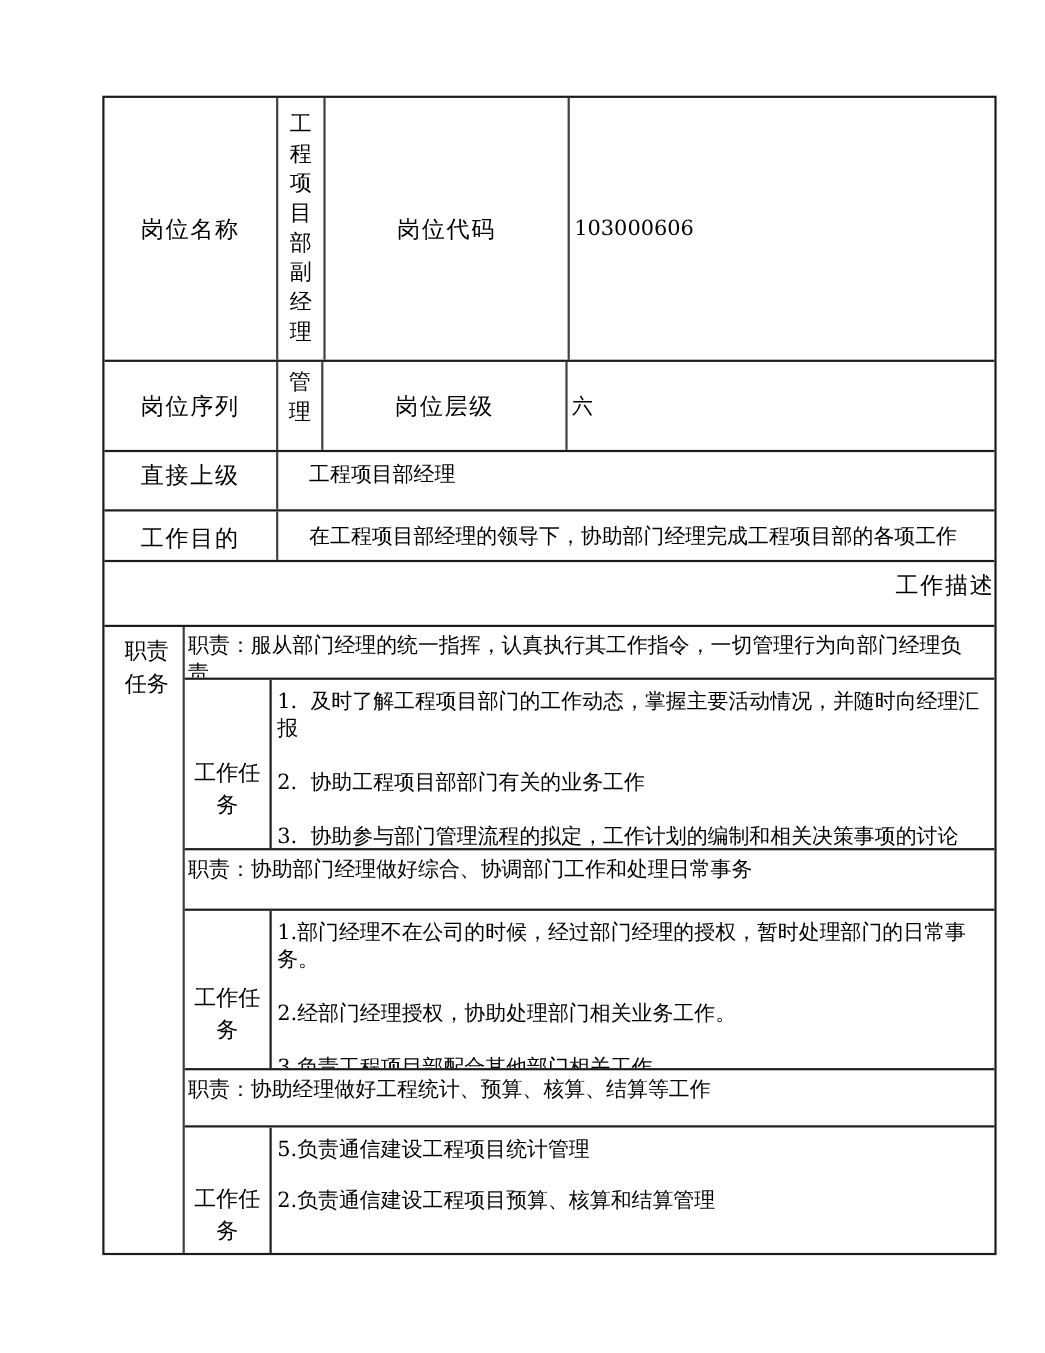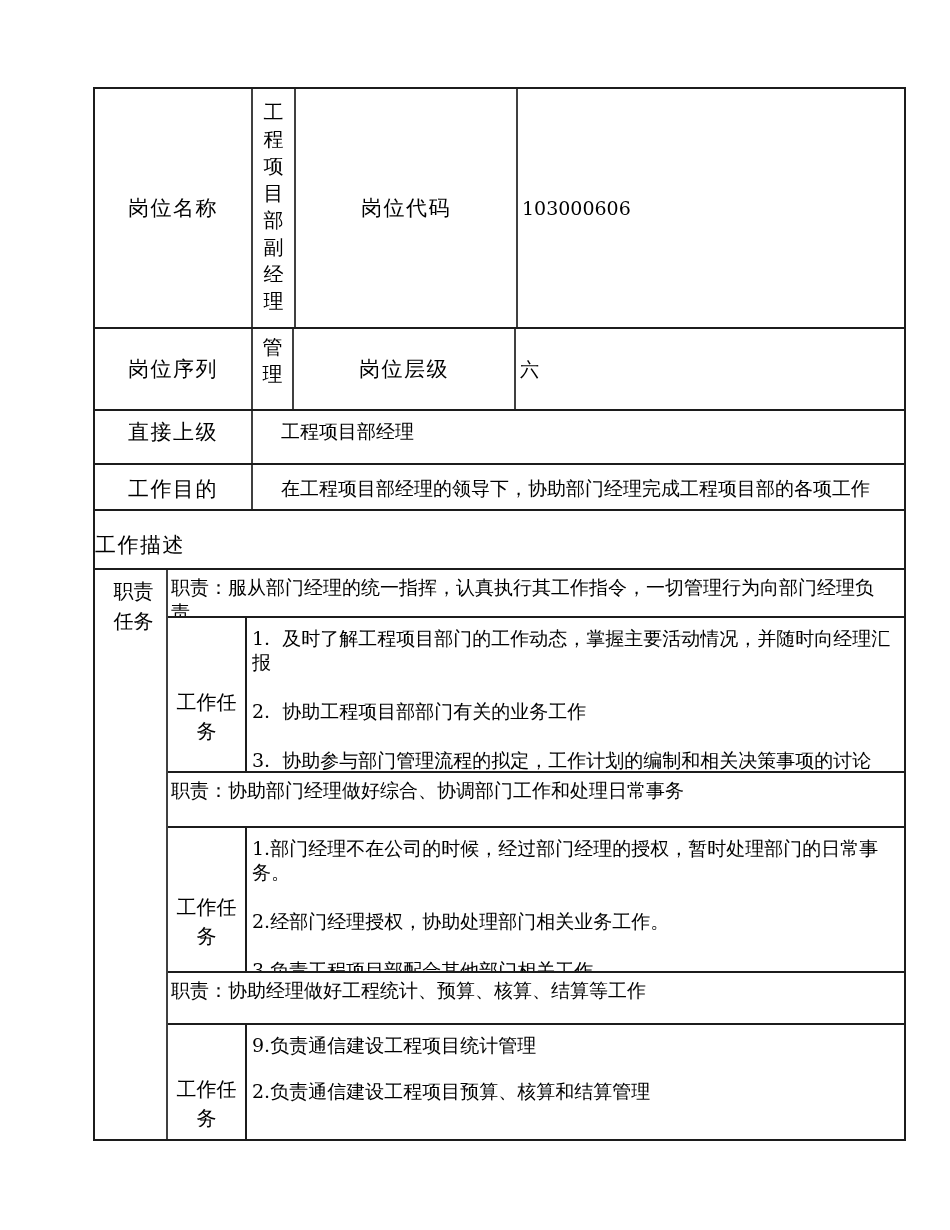--- a/index.html
+++ b/index.html
@@ -68,24 +68,24 @@
     font-size: 20px;
     line-height: 27px;
     text-align: center;
     word-break: break-all;
   }
   .vcol { padding-top: 10px; }
   .vcol.small { padding-top: 5px; }
   
   .section-title {
     display: block;
-    text-align: left;
+    text-align: right;
     font-size: 21px;
     letter-spacing: 1.5px;
-    padding-top: 20px;
+    padding-top: 7px;
   }
   
   .duty-col {
     width: 73px;
     padding-top: 6px;
   }
   .w2 {
     width: 2.3em;
     margin: 0 auto;
     font-size: 20px;
@@ -243,21 +243,21 @@
         </div>
 
         <div class="duty-row" style="height:52px">
           <span>职责：协助经理做好工程统计、预算、核算、结算等工作</span>
         </div>
         <div class="task-row last">
           <div class="task-label-col top">
             <div class="w3">工作任务</div>
           </div>
           <div class="task-content">
-            <div class="task-item" style="margin-bottom:22px">9.负责通信建设工程项目统计管理</div>
+            <div class="task-item" style="margin-bottom:22px">5.负责通信建设工程项目统计管理</div>
             <div class="task-item">2.负责通信建设工程项目预算、核算和结算管理</div>
           </div>
         </div>
 
       </div>
     </div>
 
   </div>
 </div>
 

